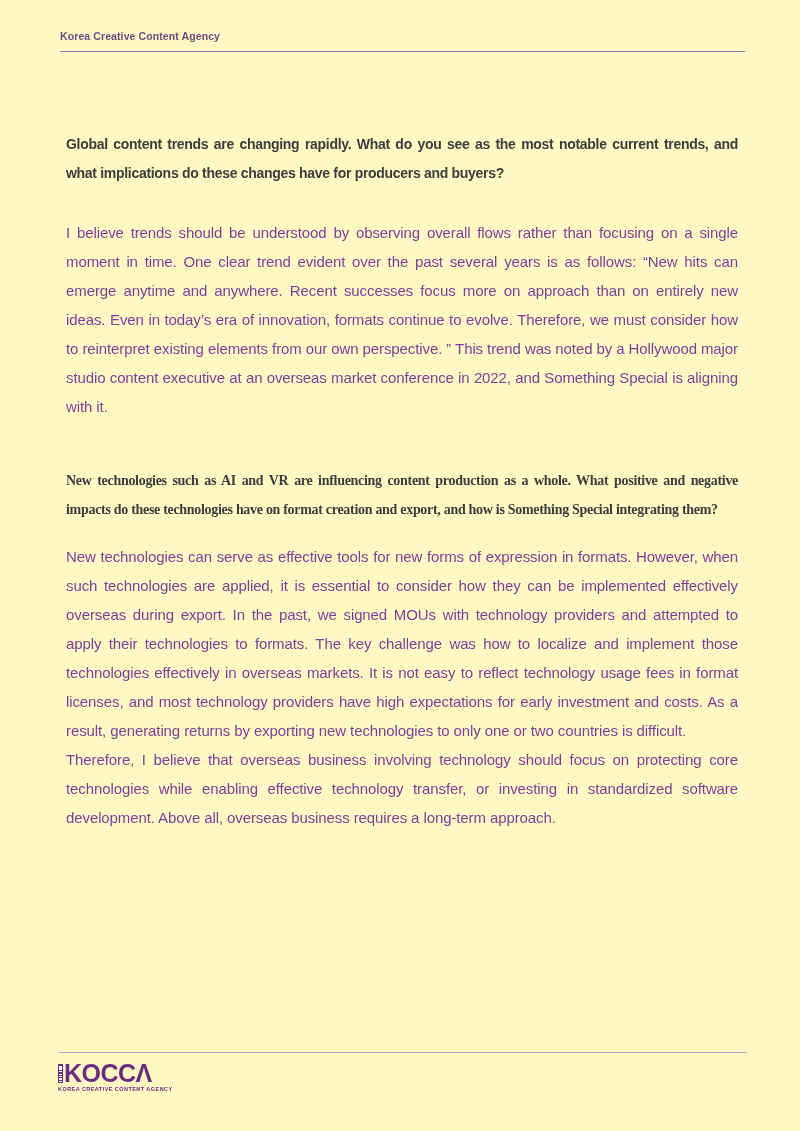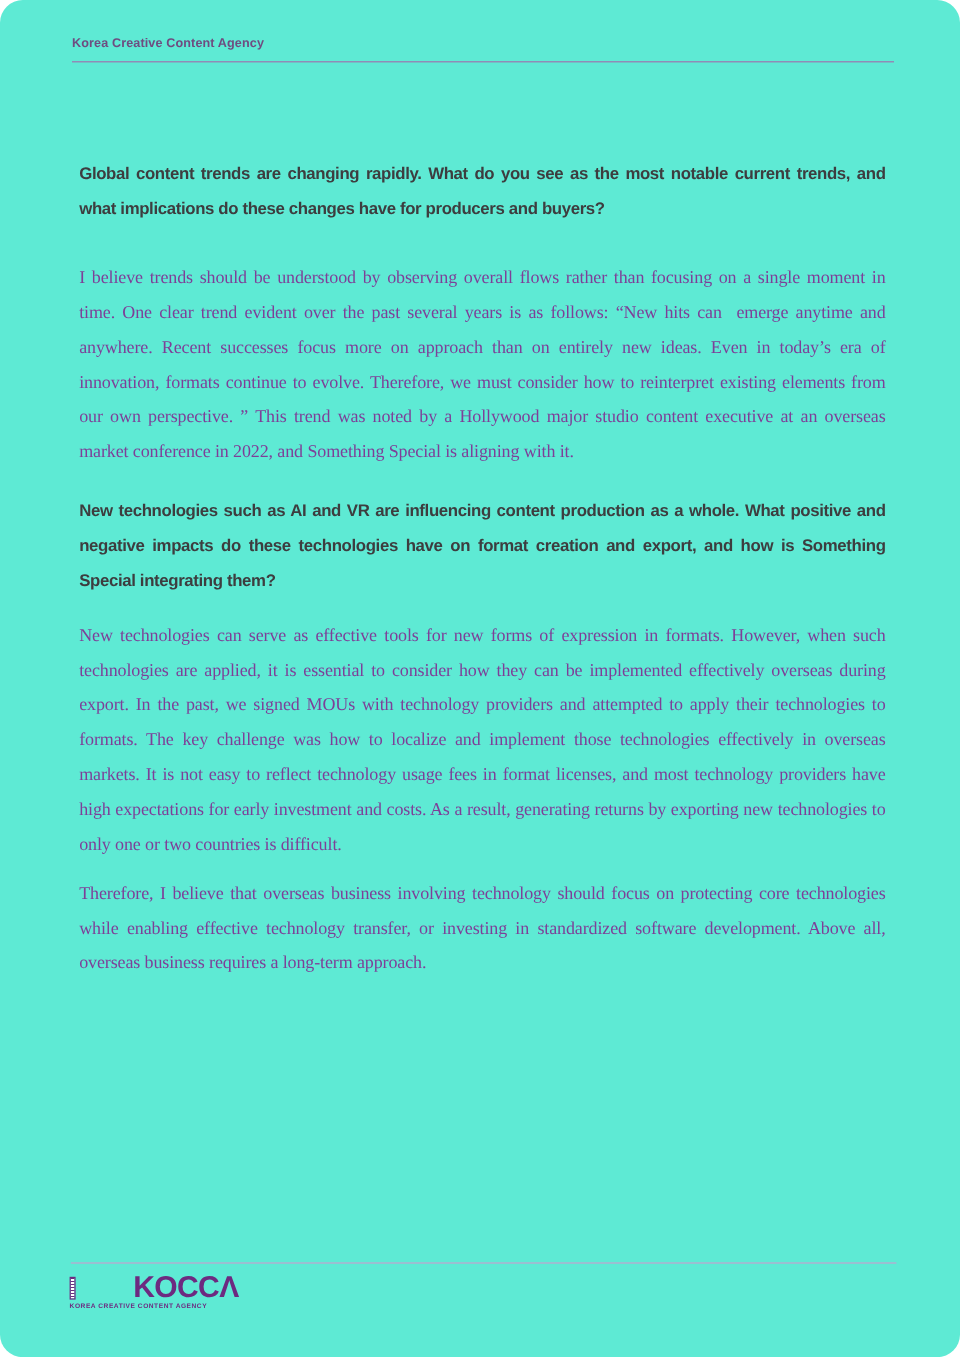--- a/index.html
+++ b/index.html
@@ -3,21 +3,21 @@
 <meta charset="utf-8">
 <style>
   * { margin: 0; padding: 0; box-sizing: border-box; }
   html, body { background: #ffffff; }
   body {
     width: 800px; height: 1131px;
     position: relative;
     font-family: "Liberation Sans", "DejaVu Sans", sans-serif;
     overflow: hidden;
   }
-  .page { position: absolute; inset: 0; background: #5eead4; border-radius: 19px; }
+  .page { position: absolute; inset: 0; background: #fef9c3; }
 
   
   .header {
     position: absolute;
     left: 60px; right: 55px; top: 30px;
     border-bottom: 1.5px solid #9d76ae;
     padding-bottom: 8px;
   }
   .header-title {
     font-size: 10.5px;
@@ -43,39 +43,38 @@
     white-space: pre-wrap;
   }
   .answer {
     font-size: 15px;
     line-height: 29px;
     font-weight: normal;
     color: #7e3f98;
     letter-spacing: -0.1px;
     text-align: justify;
     white-space: pre-wrap;
-    font-family: Liberation Serif, serif;
   }
   .q1 { margin-top: 0; }
   .a1 { margin-top: 30px; }
-  .q2 { margin-top: 19px; }
+  .q2 { margin-top: 45px; font-family: Liberation Serif, serif; }
   .a2 { margin-top: 18px; }
-  .a2b { margin-top: 12px; }
+  .a2b { margin-top: 0; }
 
   
   .footer-rule {
     position: absolute;
     left: 59px; right: 53px; top: 1052px;
     border-top: 1.5px solid #c2a3cf;
   }
   .footer-logo {
     position: absolute;
     left: 58px; top: 1063px;
   }
-  .logo-row { display: flex; align-items: stretch; height: 20px; gap: 47px; }
+  .logo-row { display: flex; align-items: stretch; height: 20px; }
   .logo-mark {
     width: 5px; height: 19px;
     margin-top: 1px;
     margin-right: 1px;
     border: 1px solid #6d2a80;
     background: repeating-linear-gradient(
       to bottom, #6d2a80 0px, #6d2a80 1px, #ffffff 1px, #ffffff 2.5px);
   }
   .logo-text {
     font-size: 25px;

